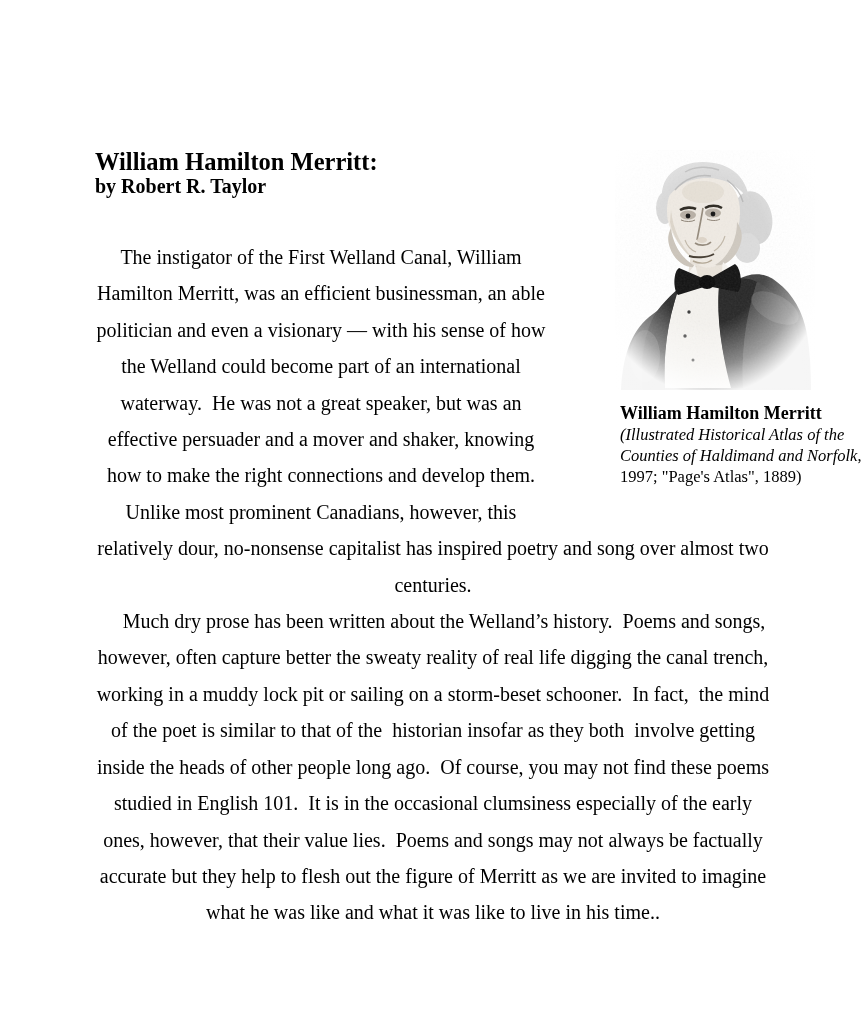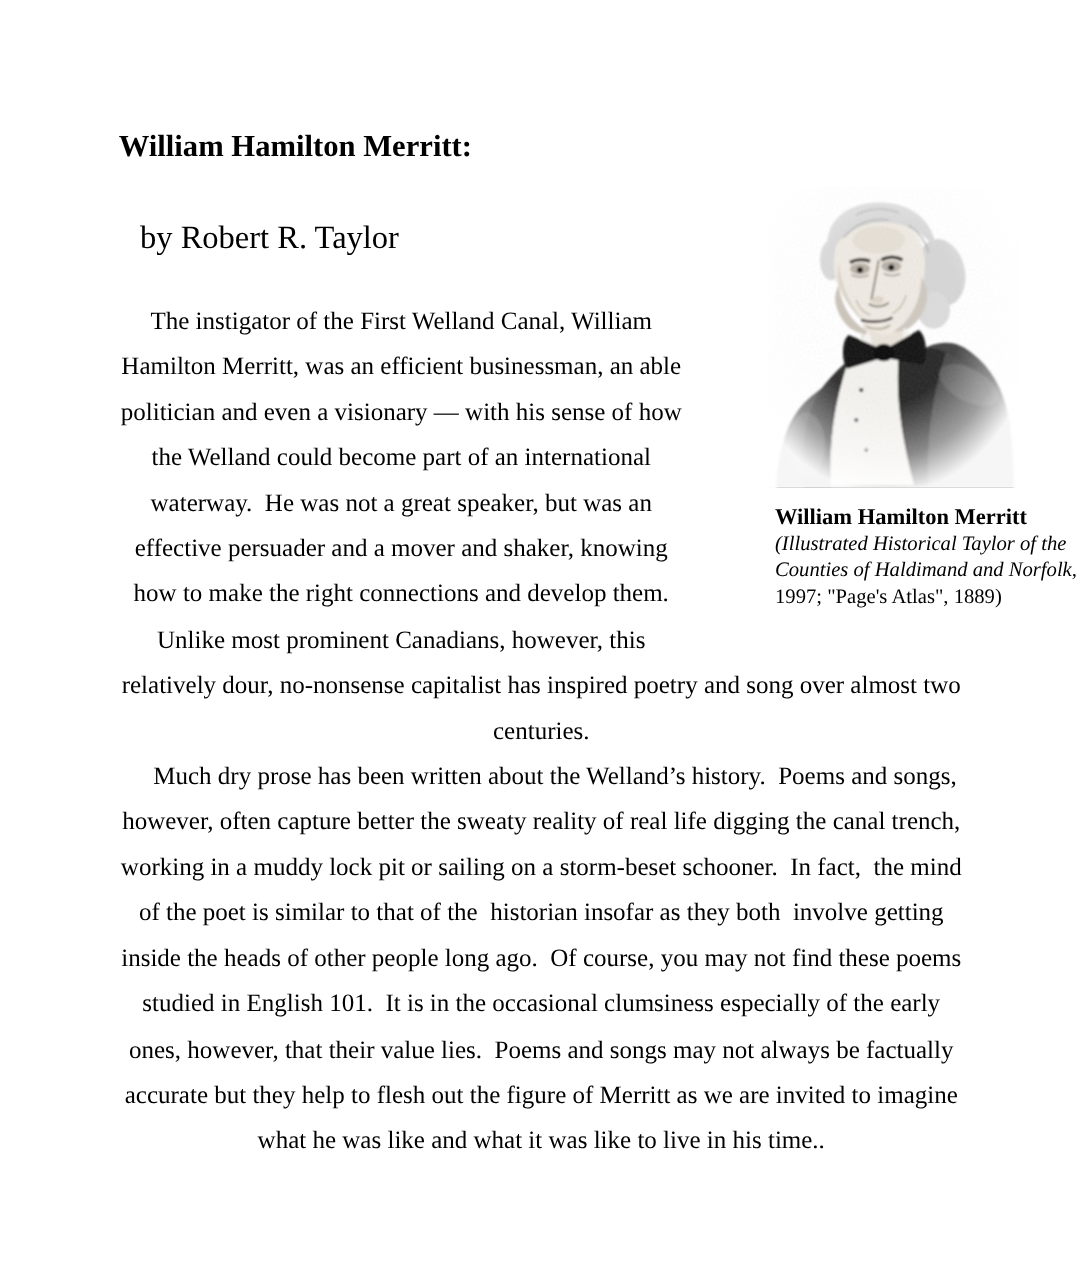--- a/index.html
+++ b/index.html
@@ -14,28 +14,28 @@
   }
   .article-title {
     position: absolute;
     left: 95px;
     top: 88px;
     width: 560px;
     font-size: 24.5px;
     font-weight: bold;
     line-height: 28.5px;
   }
-  .article-title .title-line { display: block; }
+  .article-title .title-line { display: block; margin-top: 44px; }
   .byline {
     position: absolute;
-    left: 112px;
+    left: 95px;
     top: 175px;
     width: 400px;
-    font-size: 26px;
-    font-weight: normal;
+    font-size: 20px;
+    font-weight: bold;
   }
   .body-text {
     position: absolute;
     left: 95px;
     top: 239px;
     width: 676px;
     font-size: 20px;
     line-height: 36.4px;
     text-align: center;
   }
@@ -163,16 +163,16 @@
         <path d="M92 130 L120 114 C126 118 128 136 123 142 L92 136 Z" fill="#141414"></path>
         <ellipse cx="92" cy="132" rx="8" ry="7" fill="#0c0c0c"></ellipse>
       </g>
 
       <rect x="0" y="0" width="200" height="240" filter="url(#grain)" opacity="0.2"></rect>
       <rect x="0" y="0" width="200" height="240" fill="url(#fade)"></rect>
     </svg>
   </div>
 
   <div class="figure-caption">
-    <span class="caption-title">William Hamilton Merritt</span><span class="caption-italic">(Illustrated Historical Taylor of the Counties of Haldimand and Norfolk</span><span class="caption-regular">, 1997; "Page's Atlas", 1889)</span>
+    <span class="caption-title">William Hamilton Merritt</span><span class="caption-italic">(Illustrated Historical Atlas of the Counties of Haldimand and Norfolk</span><span class="caption-regular">, 1997; "Page's Atlas", 1889)</span>
   </div>
 
 </div>
 
 </body></html>

